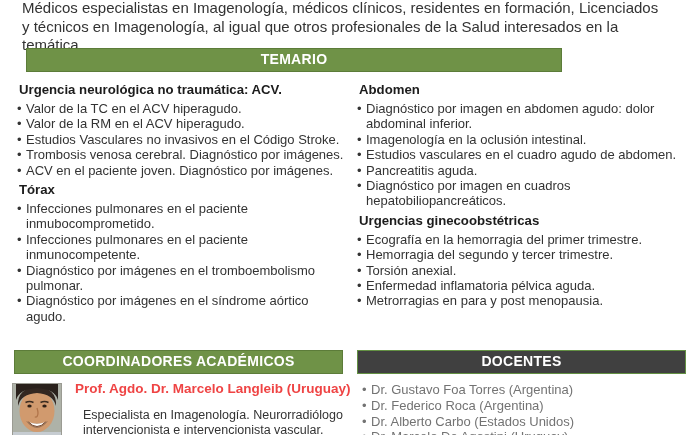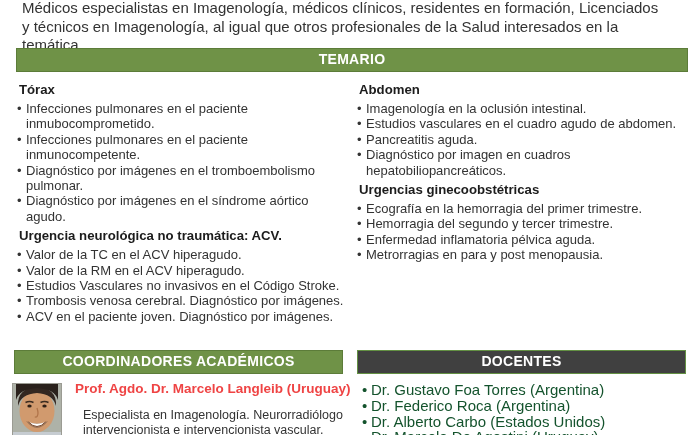--- a/index.html
+++ b/index.html
@@ -10,21 +10,21 @@
   .intro {
     position:absolute; top:-1px; left:22px; width:645px;
     font-size:15px; line-height:18.5px; margin:0; color:#333;
   }
   .bar {
     position:absolute; box-sizing:border-box; height:24px;
     background:#6f9247; border:1px solid #5c7c39;
     color:#ffffff; font-weight:bold; font-size:14px; letter-spacing:0.3px;
     text-align:center; line-height:21px;
   }
-  .bar-temario { top:48px; left:16px; width:672px; }
+  .bar-temario { top:48px; left:26px; width:536px; }
   .bar-coord   { top:350px; left:14px; width:329px; }
   .bar-doc     { top:350px; left:357px; width:329px; background:#404040; border-color:#639043; }
   .col { position:absolute; top:82px; }
   .col-left  { left:16px;  width:328px; }
   .col-right { left:356px; width:332px; }
   .section h3 { font-size:13.2px; font-weight:bold; margin:0 0 0 3px; line-height:16px; color:#1c1c1c; }
   .section ul { margin:3px 0 0 0; padding:0; list-style:none; }
   .section li {
     position:relative; padding-left:10px; font-size:13px; line-height:15.4px; color:#333;
   }
@@ -37,72 +37,74 @@
   .coord-name {
     position:absolute; left:75px; top:381px; font-size:13.5px; font-weight:bold;
     line-height:16px; color:#ef4444; white-space:nowrap;
   }
   .coord-bio {
     position:absolute; left:75px; top:400px; width:282px;
     font-size:12.5px; line-height:14.5px; margin:8px; color:#333;
   }
   .docentes-list { position:absolute; left:362px; top:382px; margin:0; padding:0; list-style:none; width:320px; }
   .docentes-list li {
-    position:relative; padding-left:9px; font-size:15px; line-height:15.8px; color:#14532d;
+    position:relative; padding-left:9px; font-size:13px; line-height:15.8px; color:#737373;
   }
   .docentes-list li::before { content:"\2022"; position:absolute; left:0; }
 </style>
 </head>
 <body>
 
 <div class="page">
 
   <p class="intro">Médicos especialistas en Imagenología, médicos clínicos, residentes en formación, Licenciados y técnicos en Imagenología, al igual que otros profesionales de la Salud interesados en la temática.</p>
 
   <div class="bar bar-temario">
     <span>TEMARIO</span>
   </div>
 
   <div class="col col-left">
     <div class="section">
-      <h3>Tórax</h3>
-      <ul>
-        <li>Infecciones pulmonares en el paciente inmubocomprometido.</li>
-        <li>Infecciones pulmonares en el paciente inmunocompetente.</li>
-        <li>Diagnóstico por imágenes en el tromboembolismo pulmonar.</li>
-        <li>Diagnóstico por imágenes en el síndrome aórtico agudo.</li>
-      </ul>
-    </div>
-    <div class="section">
       <h3>Urgencia neurológica no traumática: ACV.</h3>
       <ul>
         <li>Valor de la TC en el ACV hiperagudo.</li>
         <li>Valor de la RM en el ACV hiperagudo.</li>
         <li>Estudios Vasculares no invasivos en el Código Stroke.</li>
         <li>Trombosis venosa cerebral. Diagnóstico por imágenes.</li>
         <li>ACV en el paciente joven. Diagnóstico por imágenes.</li>
       </ul>
     </div>
+    <div class="section">
+      <h3>Tórax</h3>
+      <ul>
+        <li>Infecciones pulmonares en el paciente inmubocomprometido.</li>
+        <li>Infecciones pulmonares en el paciente inmunocompetente.</li>
+        <li>Diagnóstico por imágenes en el tromboembolismo pulmonar.</li>
+        <li>Diagnóstico por imágenes en el síndrome aórtico agudo.</li>
+      </ul>
+    </div>
   </div>
 
   <div class="col col-right">
     <div class="section">
       <h3>Abdomen</h3>
       <ul>
+        <li>Diagnóstico por imagen en abdomen agudo: dolor abdominal inferior.</li>
         <li>Imagenología en la oclusión intestinal.</li>
         <li>Estudios vasculares en el cuadro agudo de abdomen.</li>
         <li>Pancreatitis aguda.</li>
         <li>Diagnóstico por imagen en cuadros hepatobiliopancreáticos.</li>
       </ul>
     </div>
     <div class="section">
       <h3>Urgencias ginecoobstétricas</h3>
       <ul>
         <li>Ecografía en la hemorragia del primer trimestre.</li>
         <li>Hemorragia del segundo y tercer trimestre.</li>
+        <li>Torsión anexial.</li>
         <li>Enfermedad inflamatoria pélvica aguda.</li>
         <li>Metrorragias en para y post menopausia.</li>
       </ul>
     </div>
   </div>
 
   <div class="bar bar-coord">
     <span>COORDINADORES ACADÉMICOS</span>
   </div>
   <div class="bar bar-doc">

